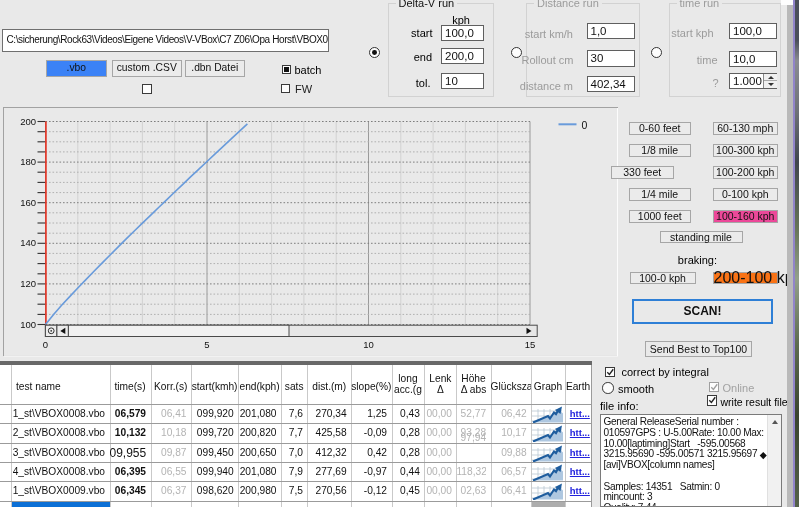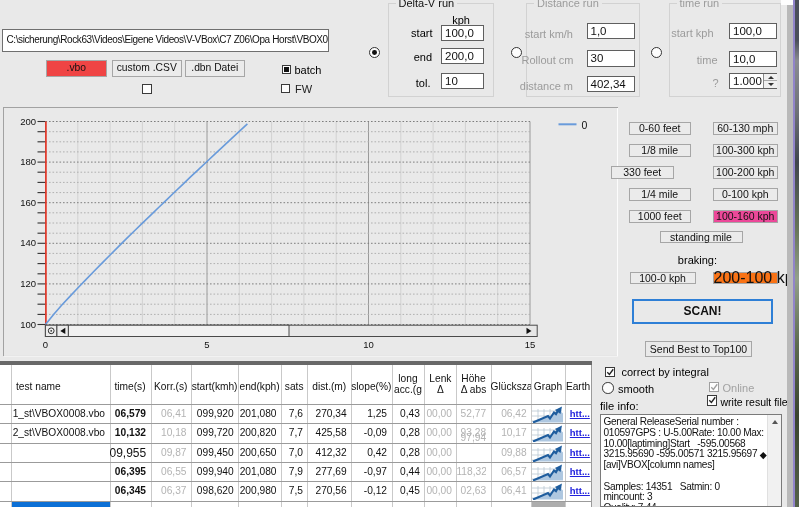--- a/index.html
+++ b/index.html
@@ -1,14 +1,14 @@
 <!DOCTYPE html>
 <html><head><meta charset="utf-8"><style>html,body{margin:0;padding:0;width:799px;height:507px;overflow:hidden;}body{font-family:"Liberation Sans",sans-serif;background:#e9e9e9;position:relative;}div{box-sizing:border-box;}</style></head><body>
 <div style="position:absolute;left:1.5px;top:29px;width:327px;height:22.5px;background:#fff;border:1px solid #6f6f6f;box-sizing:border-box;font-size:10px;letter-spacing:-0.4px;color:#111;padding-left:4px;line-height:20.5px;overflow:hidden;white-space:nowrap">C:\sicherung\Rock63\Videos\Eigene Videos\V-VBox\C7 Z06\Opa Horst\VBOX00</div>
-<div style="position:absolute;left:45.5px;top:60px;width:61.5px;height:16.5px;background:#ef4444;border:1px solid #a6a6a6;box-sizing:border-box;font-size:10.3px;font-weight:normal;color:#111;text-align:center;line-height:14.5px;white-space:nowrap">.vbo</div>
+<div style="position:absolute;left:45.5px;top:60px;width:61.5px;height:16.5px;background:#3b82f6;border:1px solid #a6a6a6;box-sizing:border-box;font-size:10.3px;font-weight:normal;color:#111;text-align:center;line-height:14.5px;white-space:nowrap">.vbo</div>
 <div style="position:absolute;left:112px;top:60px;width:69.5px;height:16.5px;background:#ebebeb;border:1px solid #a6a6a6;box-sizing:border-box;font-size:10.3px;font-weight:normal;color:#111;text-align:center;line-height:14.5px;white-space:nowrap">custom .CSV</div>
 <div style="position:absolute;left:185px;top:60px;width:59.5px;height:16.5px;background:#ebebeb;border:1px solid #a6a6a6;box-sizing:border-box;font-size:10.3px;font-weight:normal;color:#111;text-align:center;line-height:14.5px;white-space:nowrap">.dbn Datei</div>
 <div style="position:absolute;left:281.5px;top:64.5px;width:9.5px;height:9.5px;background:#fdfdfd;border:1px solid #3a3a3a;box-sizing:border-box">
     <div style="position:absolute;left:1.5px;top:1.5px;width:4.5px;height:4.5px;background:#111"></div>
   </div>
 <div style="position:absolute;top:63.5px;font-size:11px;color:#000;white-space:nowrap;left:294.5px;">batch</div>
 <div style="position:absolute;left:142px;top:83.5px;width:10px;height:10px;background:#fdfdfd;border:1px solid #3a3a3a;box-sizing:border-box"></div>
 <div style="position:absolute;left:280.5px;top:83.5px;width:9.5px;height:9.5px;background:#fdfdfd;border:1px solid #3a3a3a;box-sizing:border-box"></div>
 <div style="position:absolute;top:83px;font-size:11px;color:#222;white-space:nowrap;left:295px;">FW</div>
 <div style="position:absolute;left:369.0px;top:47.0px;width:11px;height:11px;background:#fdfdfd;border:1.2px solid #333;border-radius:50%;box-sizing:border-box">
@@ -237,20 +237,21 @@
           <line x1="12" y1="3" x2="12" y2="16"></line>
           <line x1="18" y1="3" x2="18" y2="16"></line>
           <line x1="24" y1="3" x2="24" y2="16"></line>
         </g>
         <polygon points="1,16.5 16,10 18,12.5 22,6.5 24,8 27,3.5 31,7.5 31,16.5" fill="#aec7e0"></polygon>
         <polyline points="1,16.5 16,10 18,12.5 22,6.5 24,8 26,4.5" fill="none" stroke="#1f5d9e" stroke-width="2.2"></polyline>
         <polygon points="23,4 30,0.5 28.5,8" fill="#1f5d9e"></polygon>
       </svg>
     </div>
     <div style="position:absolute;left:569.8px;top:59.2px;width:20px;height:18.4px;line-height:18.4px;color:#2222dd;text-decoration:underline;font-weight:bold;font-size:9.5px">htt...</div>
+    <div style="position:absolute;left:11.0px;top:78.6px;width:94.0px;height:18.4px;text-align:right;font-size:10.2px;line-height:18.4px;color:#111;white-space:nowrap;overflow:hidden">3_st\VBOX0008.vbo</div>
     <div style="position:absolute;left:109.5px;top:78.6px;width:36.5px;height:18.4px;text-align:center;font-size:12px;line-height:18.4px;color:#111;white-space:nowrap;overflow:hidden;font-weight:normal">09,955</div>
     <div style="position:absolute;left:150.5px;top:78.6px;width:36.0px;height:18.4px;text-align:right;font-size:10.2px;line-height:18.4px;color:#b3b3b3;white-space:nowrap;overflow:hidden">09,87</div>
     <div style="position:absolute;left:191.0px;top:78.6px;width:42.7px;height:18.4px;text-align:right;font-size:10.2px;line-height:18.4px;color:#111;white-space:nowrap;overflow:hidden">099,450</div>
     <div style="position:absolute;left:238.2px;top:78.6px;width:38.3px;height:18.4px;text-align:right;font-size:10.2px;line-height:18.4px;color:#111;white-space:nowrap;overflow:hidden">200,650</div>
     <div style="position:absolute;left:281.0px;top:78.6px;width:21.9px;height:18.4px;text-align:right;font-size:10.2px;line-height:18.4px;color:#111;white-space:nowrap;overflow:hidden">7,0</div>
     <div style="position:absolute;left:307.4px;top:78.6px;width:39.3px;height:18.4px;text-align:right;font-size:10.2px;line-height:18.4px;color:#111;white-space:nowrap;overflow:hidden">412,32</div>
     <div style="position:absolute;left:351.2px;top:78.6px;width:35.8px;height:18.4px;text-align:right;font-size:10.2px;line-height:18.4px;color:#111;white-space:nowrap;overflow:hidden">0,42</div>
     <div style="position:absolute;left:391.5px;top:78.6px;width:28.4px;height:18.4px;text-align:right;font-size:10.2px;line-height:18.4px;color:#111;white-space:nowrap;overflow:hidden">0,28</div>
     <div style="position:absolute;left:424.4px;top:78.6px;width:27.5px;height:18.4px;text-align:right;font-size:10.2px;line-height:18.4px;color:#b3b3b3;white-space:nowrap;overflow:hidden">00,00</div>
     <div style="position:absolute;left:456.4px;top:64px;width:29.7px;height:18.4px;text-align:right;font-size:10.2px;line-height:18.4px;color:#b3b3b3;white-space:nowrap;overflow:hidden">97,94</div>
@@ -265,20 +266,21 @@
           <line x1="12" y1="3" x2="12" y2="16"></line>
           <line x1="18" y1="3" x2="18" y2="16"></line>
           <line x1="24" y1="3" x2="24" y2="16"></line>
         </g>
         <polygon points="1,16.5 16,10 18,12.5 22,6.5 24,8 27,3.5 31,7.5 31,16.5" fill="#aec7e0"></polygon>
         <polyline points="1,16.5 16,10 18,12.5 22,6.5 24,8 26,4.5" fill="none" stroke="#1f5d9e" stroke-width="2.2"></polyline>
         <polygon points="23,4 30,0.5 28.5,8" fill="#1f5d9e"></polygon>
       </svg>
     </div>
     <div style="position:absolute;left:569.8px;top:78.6px;width:20px;height:18.4px;line-height:18.4px;color:#2222dd;text-decoration:underline;font-weight:bold;font-size:9.5px">htt...</div>
+    <div style="position:absolute;left:11.0px;top:98.0px;width:94.0px;height:18.4px;text-align:right;font-size:10.2px;line-height:18.4px;color:#111;white-space:nowrap;overflow:hidden">4_st\VBOX0008.vbo</div>
     <div style="position:absolute;left:109.5px;top:98.0px;width:36.5px;height:18.4px;text-align:right;font-size:10.2px;line-height:18.4px;color:#111;white-space:nowrap;overflow:hidden;font-weight:bold">06,395</div>
     <div style="position:absolute;left:150.5px;top:98.0px;width:36.0px;height:18.4px;text-align:right;font-size:10.2px;line-height:18.4px;color:#b3b3b3;white-space:nowrap;overflow:hidden">06,55</div>
     <div style="position:absolute;left:191.0px;top:98.0px;width:42.7px;height:18.4px;text-align:right;font-size:10.2px;line-height:18.4px;color:#111;white-space:nowrap;overflow:hidden">099,940</div>
     <div style="position:absolute;left:238.2px;top:98.0px;width:38.3px;height:18.4px;text-align:right;font-size:10.2px;line-height:18.4px;color:#111;white-space:nowrap;overflow:hidden">201,080</div>
     <div style="position:absolute;left:281.0px;top:98.0px;width:21.9px;height:18.4px;text-align:right;font-size:10.2px;line-height:18.4px;color:#111;white-space:nowrap;overflow:hidden">7,9</div>
     <div style="position:absolute;left:307.4px;top:98.0px;width:39.3px;height:18.4px;text-align:right;font-size:10.2px;line-height:18.4px;color:#111;white-space:nowrap;overflow:hidden">277,69</div>
     <div style="position:absolute;left:351.2px;top:98.0px;width:35.8px;height:18.4px;text-align:right;font-size:10.2px;line-height:18.4px;color:#111;white-space:nowrap;overflow:hidden">-0,97</div>
     <div style="position:absolute;left:391.5px;top:98.0px;width:28.4px;height:18.4px;text-align:right;font-size:10.2px;line-height:18.4px;color:#111;white-space:nowrap;overflow:hidden">0,44</div>
     <div style="position:absolute;left:424.4px;top:98.0px;width:27.5px;height:18.4px;text-align:right;font-size:10.2px;line-height:18.4px;color:#b3b3b3;white-space:nowrap;overflow:hidden">00,00</div>
     <div style="position:absolute;left:456.4px;top:98.0px;width:29.7px;height:18.4px;text-align:right;font-size:10.2px;line-height:18.4px;color:#b3b3b3;white-space:nowrap;overflow:hidden">118,32</div>
@@ -293,20 +295,21 @@
           <line x1="12" y1="3" x2="12" y2="16"></line>
           <line x1="18" y1="3" x2="18" y2="16"></line>
           <line x1="24" y1="3" x2="24" y2="16"></line>
         </g>
         <polygon points="1,16.5 16,10 18,12.5 22,6.5 24,8 27,3.5 31,7.5 31,16.5" fill="#aec7e0"></polygon>
         <polyline points="1,16.5 16,10 18,12.5 22,6.5 24,8 26,4.5" fill="none" stroke="#1f5d9e" stroke-width="2.2"></polyline>
         <polygon points="23,4 30,0.5 28.5,8" fill="#1f5d9e"></polygon>
       </svg>
     </div>
     <div style="position:absolute;left:569.8px;top:98.0px;width:20px;height:18.4px;line-height:18.4px;color:#2222dd;text-decoration:underline;font-weight:bold;font-size:9.5px">htt...</div>
+    <div style="position:absolute;left:11.0px;top:117.4px;width:94.0px;height:18.4px;text-align:right;font-size:10.2px;line-height:18.4px;color:#111;white-space:nowrap;overflow:hidden">1_st\VBOX0009.vbo</div>
     <div style="position:absolute;left:109.5px;top:117.4px;width:36.5px;height:18.4px;text-align:right;font-size:10.2px;line-height:18.4px;color:#111;white-space:nowrap;overflow:hidden;font-weight:bold">06,345</div>
     <div style="position:absolute;left:150.5px;top:117.4px;width:36.0px;height:18.4px;text-align:right;font-size:10.2px;line-height:18.4px;color:#b3b3b3;white-space:nowrap;overflow:hidden">06,37</div>
     <div style="position:absolute;left:191.0px;top:117.4px;width:42.7px;height:18.4px;text-align:right;font-size:10.2px;line-height:18.4px;color:#111;white-space:nowrap;overflow:hidden">098,620</div>
     <div style="position:absolute;left:238.2px;top:117.4px;width:38.3px;height:18.4px;text-align:right;font-size:10.2px;line-height:18.4px;color:#111;white-space:nowrap;overflow:hidden">200,980</div>
     <div style="position:absolute;left:281.0px;top:117.4px;width:21.9px;height:18.4px;text-align:right;font-size:10.2px;line-height:18.4px;color:#111;white-space:nowrap;overflow:hidden">7,5</div>
     <div style="position:absolute;left:307.4px;top:117.4px;width:39.3px;height:18.4px;text-align:right;font-size:10.2px;line-height:18.4px;color:#111;white-space:nowrap;overflow:hidden">270,56</div>
     <div style="position:absolute;left:351.2px;top:117.4px;width:35.8px;height:18.4px;text-align:right;font-size:10.2px;line-height:18.4px;color:#111;white-space:nowrap;overflow:hidden">-0,12</div>
     <div style="position:absolute;left:391.5px;top:117.4px;width:28.4px;height:18.4px;text-align:right;font-size:10.2px;line-height:18.4px;color:#111;white-space:nowrap;overflow:hidden">0,45</div>
     <div style="position:absolute;left:424.4px;top:117.4px;width:27.5px;height:18.4px;text-align:right;font-size:10.2px;line-height:18.4px;color:#b3b3b3;white-space:nowrap;overflow:hidden">00,00</div>
     <div style="position:absolute;left:456.4px;top:117.4px;width:29.7px;height:18.4px;text-align:right;font-size:10.2px;line-height:18.4px;color:#b3b3b3;white-space:nowrap;overflow:hidden">02,63</div>

